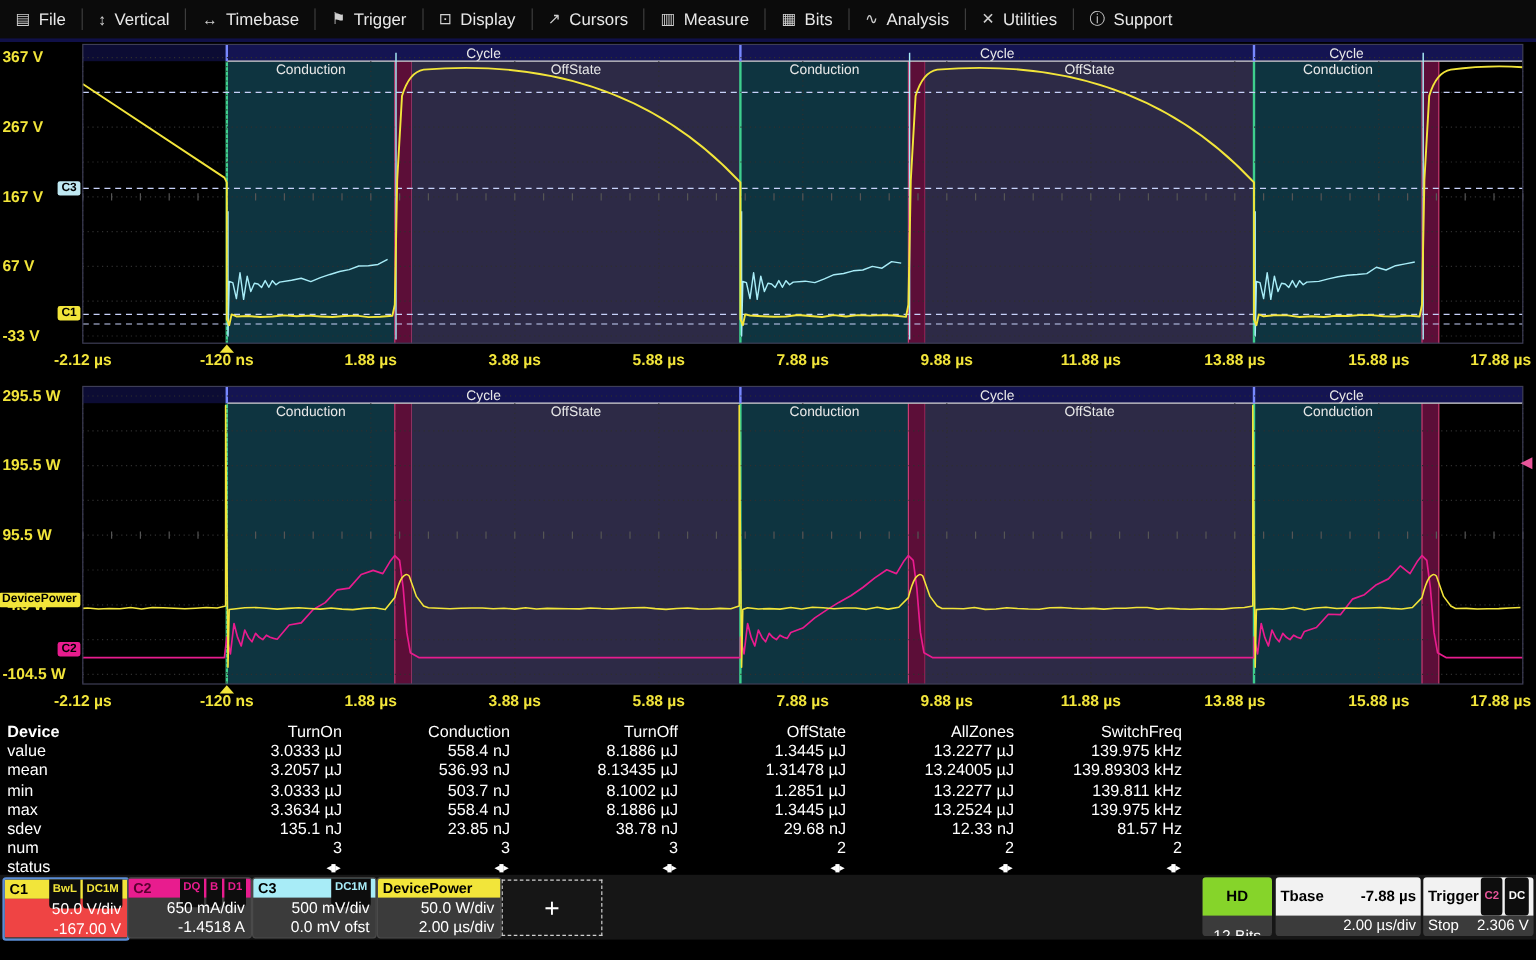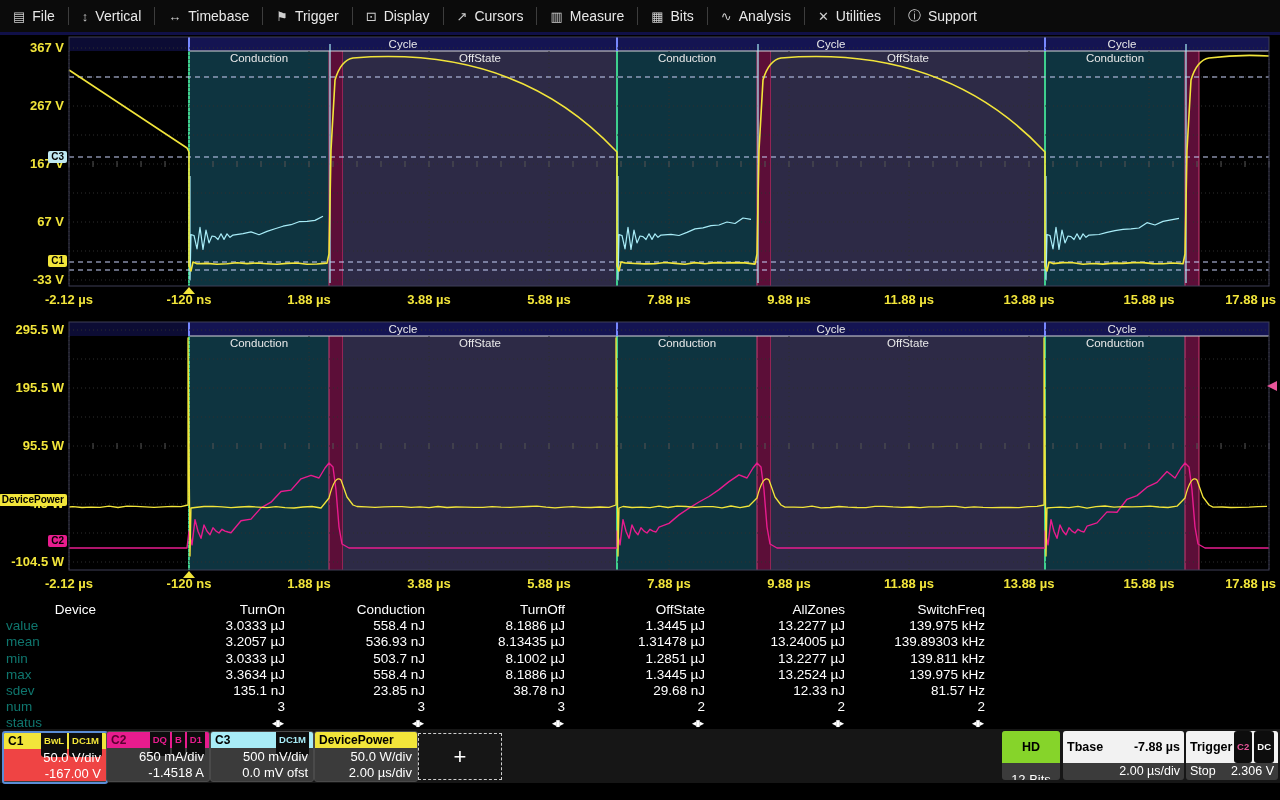--- a/index.html
+++ b/index.html
@@ -7,31 +7,31 @@
        font-family:"Liberation Sans","DejaVu Sans",sans-serif;color:#fff;}
   
   #menubar{position:absolute;left:0;top:0;width:1280px;height:32px;background:#0b0b0b;
            display:flex;align-items:center;border-bottom:3px solid #101048;}
   .menu-item{display:flex;align-items:center;gap:7px;padding:0 13px;height:32px;
              color:#e8e8e8;font-size:14px;cursor:default;}
   .menu-item .mi-icon{font-size:13px;color:#cfcfcf;}
   .menu-sep{width:1px;height:18px;background:#3d3d3d;}
   
   .grid-wrap{position:absolute;left:0;width:1280px;}
-  .axis-ylabel{position:absolute;width:62px;text-align:right;color:#f2e53a;
+  .axis-ylabel{position:absolute;width:62px;color:#f2e53a;
                font-size:13px;font-weight:bold;}
   .axis-xlabel{position:absolute;color:#f2e53a;font-size:13px;font-weight:bold;white-space:nowrap;}
   .zero-marker{position:absolute;font-size:10px;font-weight:bold;color:#000;
                padding:0 3px;border-radius:2px;line-height:12px;}
   
   #mtable{position:absolute;left:6px;top:602px;display:grid;
           grid-template-columns:139px repeat(6,140px);font-size:13.5px;line-height:16.2px;}
-  .mt-corner{font-weight:normal;text-align:center;color:#fff;}
+  .mt-corner{font-weight:bold;text-align:left;color:#fff;}
   .mt-head{text-align:right;color:#fff;}
-  .mt-rowlabel{text-align:left;color:#0f766e;}
+  .mt-rowlabel{text-align:left;color:#ffffff;}
   .mt-cell{text-align:right;color:#fff;}
   .mt-status{text-align:right;color:#fff;font-size:9px;letter-spacing:-1px;padding-right:2px;}
   
   #descstrip{position:absolute;left:0;top:729px;width:1280px;height:54px;background:#161616;}
   .chbox{position:absolute;top:2px;width:102px;height:49px;border-radius:3px;overflow:hidden;
          border:1px solid #4a4a4a;background:#3b3b3b;}
   .chbox.selected{border:2px solid #5b8dd6;}
   .ch-head{height:16px;display:flex;align-items:center;padding:0 4px;gap:2px;font-size:12px;font-weight:bold;}
   .ch-id{flex:0 0 auto;}
   .ch-badges{margin-left:auto;display:flex;gap:2px;}

